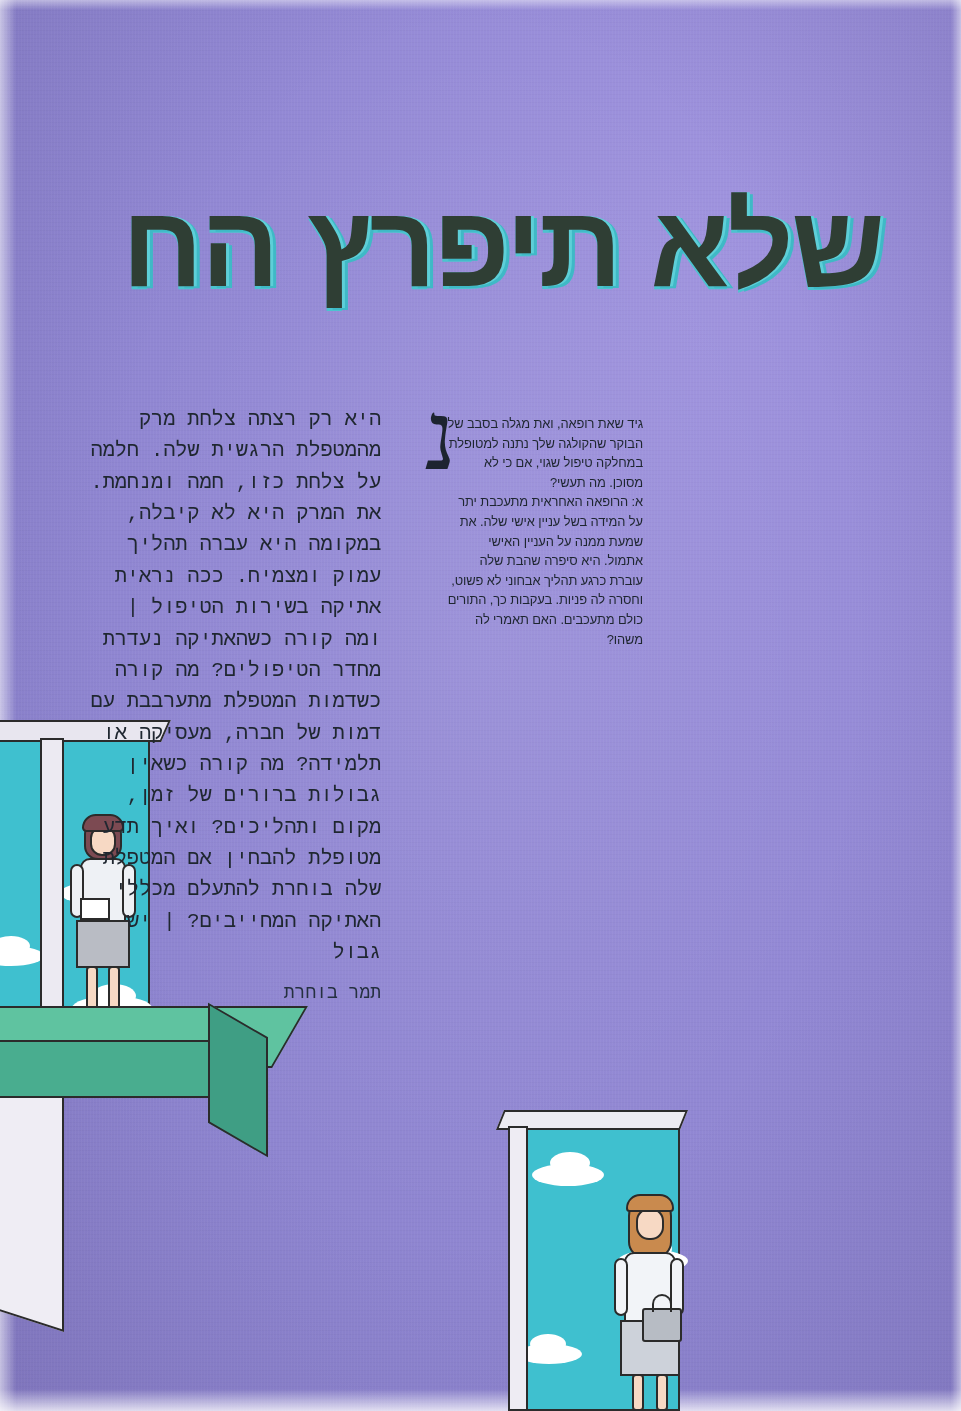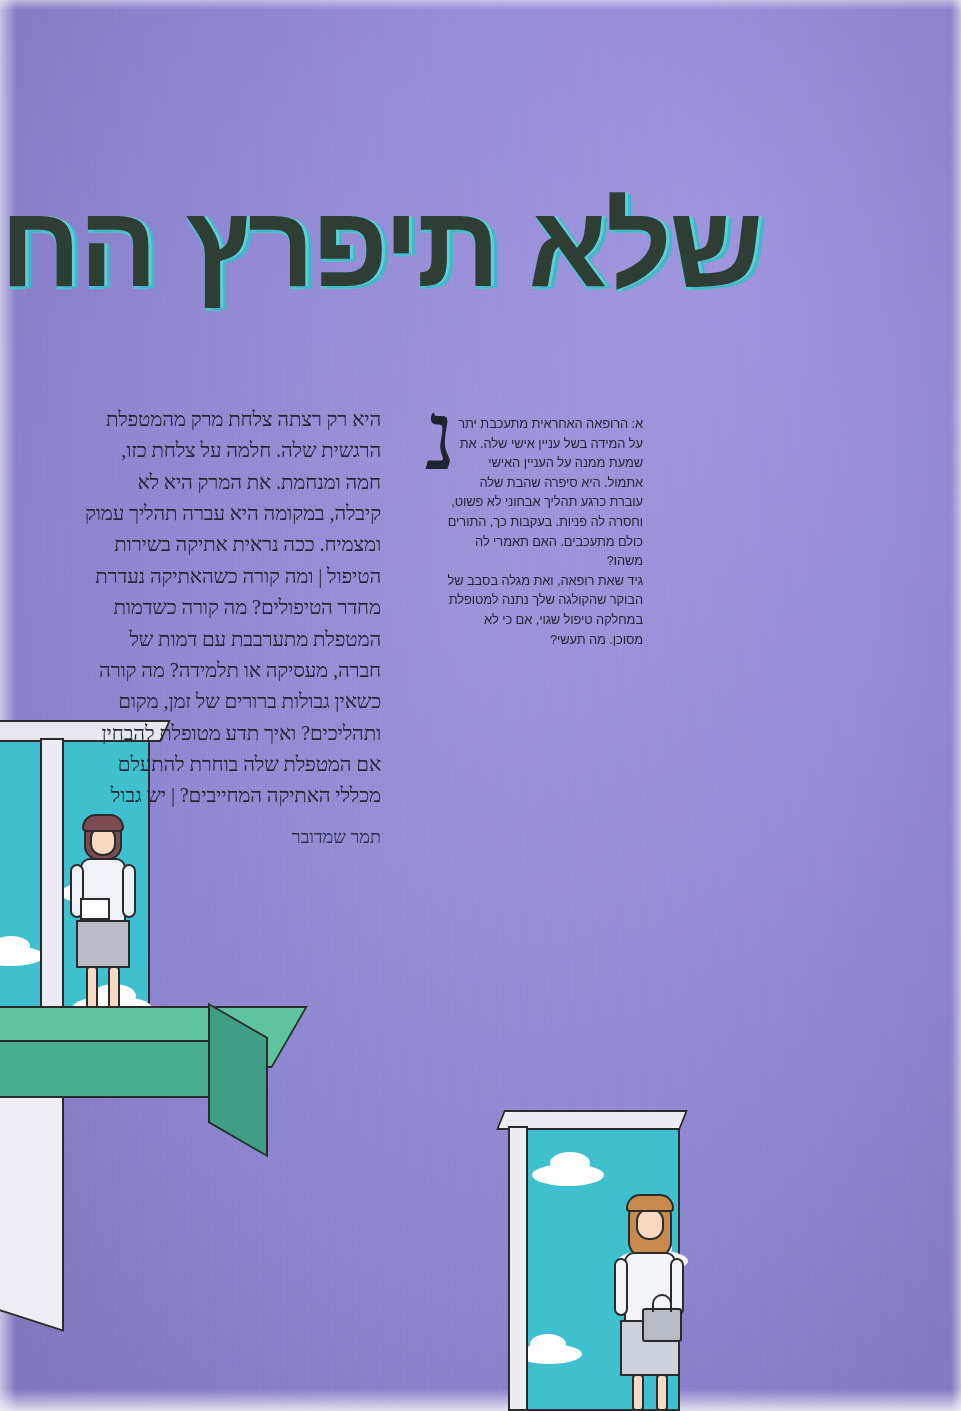--- a/index.html
+++ b/index.html
@@ -57,21 +57,21 @@
     background: linear-gradient(270deg, rgba(255,255,255,.5), rgba(255,255,255,0));
   }
 
   
   .headline {
     position: absolute;
     top: 186px;
     right: 6px;
     left: 0;
     direction: rtl;
-    text-align: left;
+    text-align: right;
     white-space: nowrap;
     font-family: "Liberation Sans", sans-serif;
     font-weight: bold;
     font-size: 116px;
     line-height: 1.05;
     letter-spacing: -2px;
     color: #2f3e34;
     text-shadow:
       3px 0 0 #5ecfd8,
       6px 2px 0 #3fb9c6,
@@ -82,21 +82,21 @@
   
   .lede {
     position: absolute;
     top: 404px;
     right: 580px;
     width: 300px;
     direction: rtl;
     color: #1f2730;
     font-size: 20.5px;
     line-height: 1.53;
-    font-family: Liberation Serif, serif;
+    font-family: Liberation Mono, monospace;
     letter-spacing: -0.2px;
   }
   .byline {
     margin-top: 12px;
     font-size: 18px;
     color: #253040;
     letter-spacing: 0;
   }
 
   .dropcap {
@@ -299,23 +299,23 @@
       <div class="p-part" style="left:36px; top:112px; width:40px; height:34px; background:#b7bcc4; border-radius:3px;"></div>
       <div class="p-part" style="left:46px; top:98px; width:20px; height:18px; background:transparent; border-radius:10px 10px 0 0; border-bottom:none;"></div>
     </div>
 
   </div>
 
   <div class="headline nosel">שלא תיפרץ הח</div>
 
   <div class="lede nosel">
     <div>היא רק רצתה צלחת מרק מהמטפלת הרגשית שלה. חלמה על צלחת כזו, חמה ומנחמת. את המרק היא לא קיבלה, במקומה היא עברה תהליך עמוק ומצמיח. ככה נראית אתיקה בשירות הטיפול | ומה קורה כשהאתיקה נעדרת מחדר הטיפולים? מה קורה כשדמות המטפלת מתערבבת עם דמות של חברה, מעסיקה או תלמידה? מה קורה כשאין גבולות ברורים של זמן, מקום ותהליכים? ואיך תדע מטופלת להבחין אם המטפלת שלה בוחרת להתעלם מכללי האתיקה המחייבים? | יש גבול</div>
-    <div class="byline">תמר שמדובר</div>
+    <div class="byline">תמר בוחרת</div>
   </div>
 
   <div class="dropcap nosel">נ</div>
 
   <div class="col-body nosel">
+    <p>גיד שאת רופאה, ואת מגלה בסבב של הבוקר שהקולגה שלך נתנה למטופלת במחלקה טיפול שגוי, אם כי לא מסוכן. מה תעשי?</p>
     <p>א: הרופאה האחראית מתעכבת יתר על המידה בשל עניין אישי שלה. את שמעת ממנה על העניין האישי אתמול. היא סיפרה שהבת שלה עוברת כרגע תהליך אבחוני לא פשוט, וחסרה לה פניות. בעקבות כך, התורים כולם מתעכבים. האם תאמרי לה משהו?</p>
-    <p>גיד שאת רופאה, ואת מגלה בסבב של הבוקר שהקולגה שלך נתנה למטופלת במחלקה טיפול שגוי, אם כי לא מסוכן. מה תעשי?</p>
   </div>
 
 </div>
 
 </body></html>

